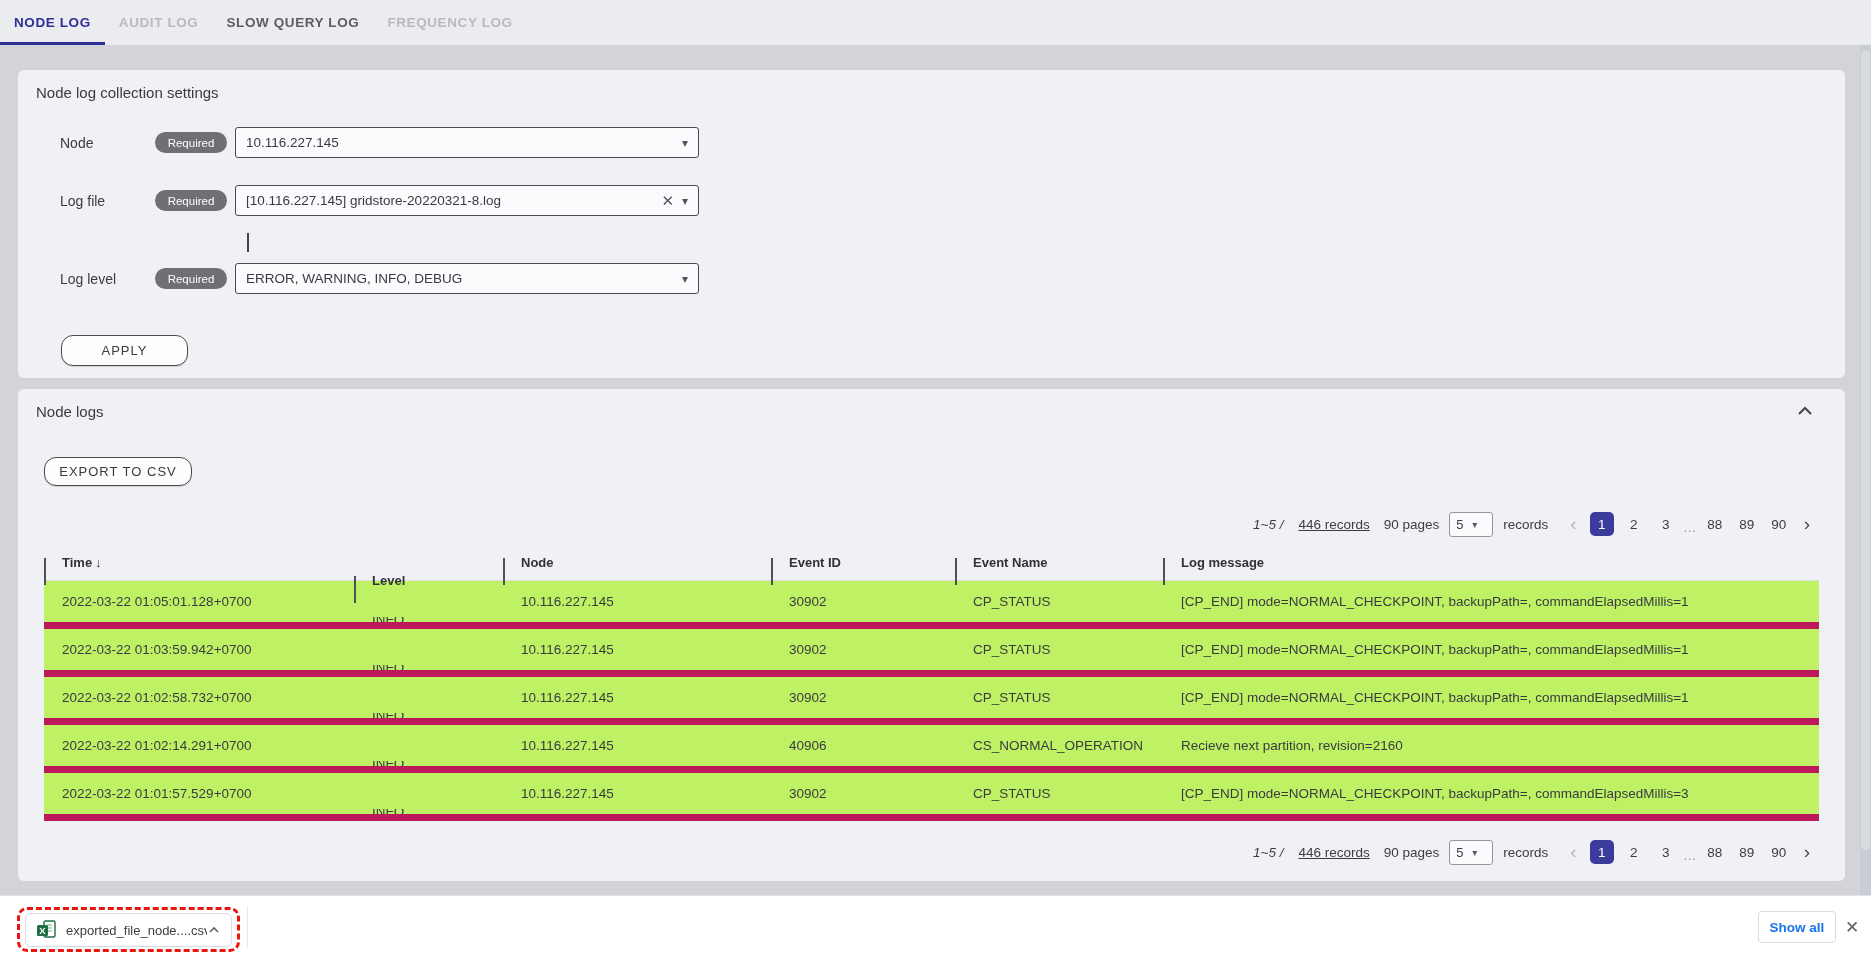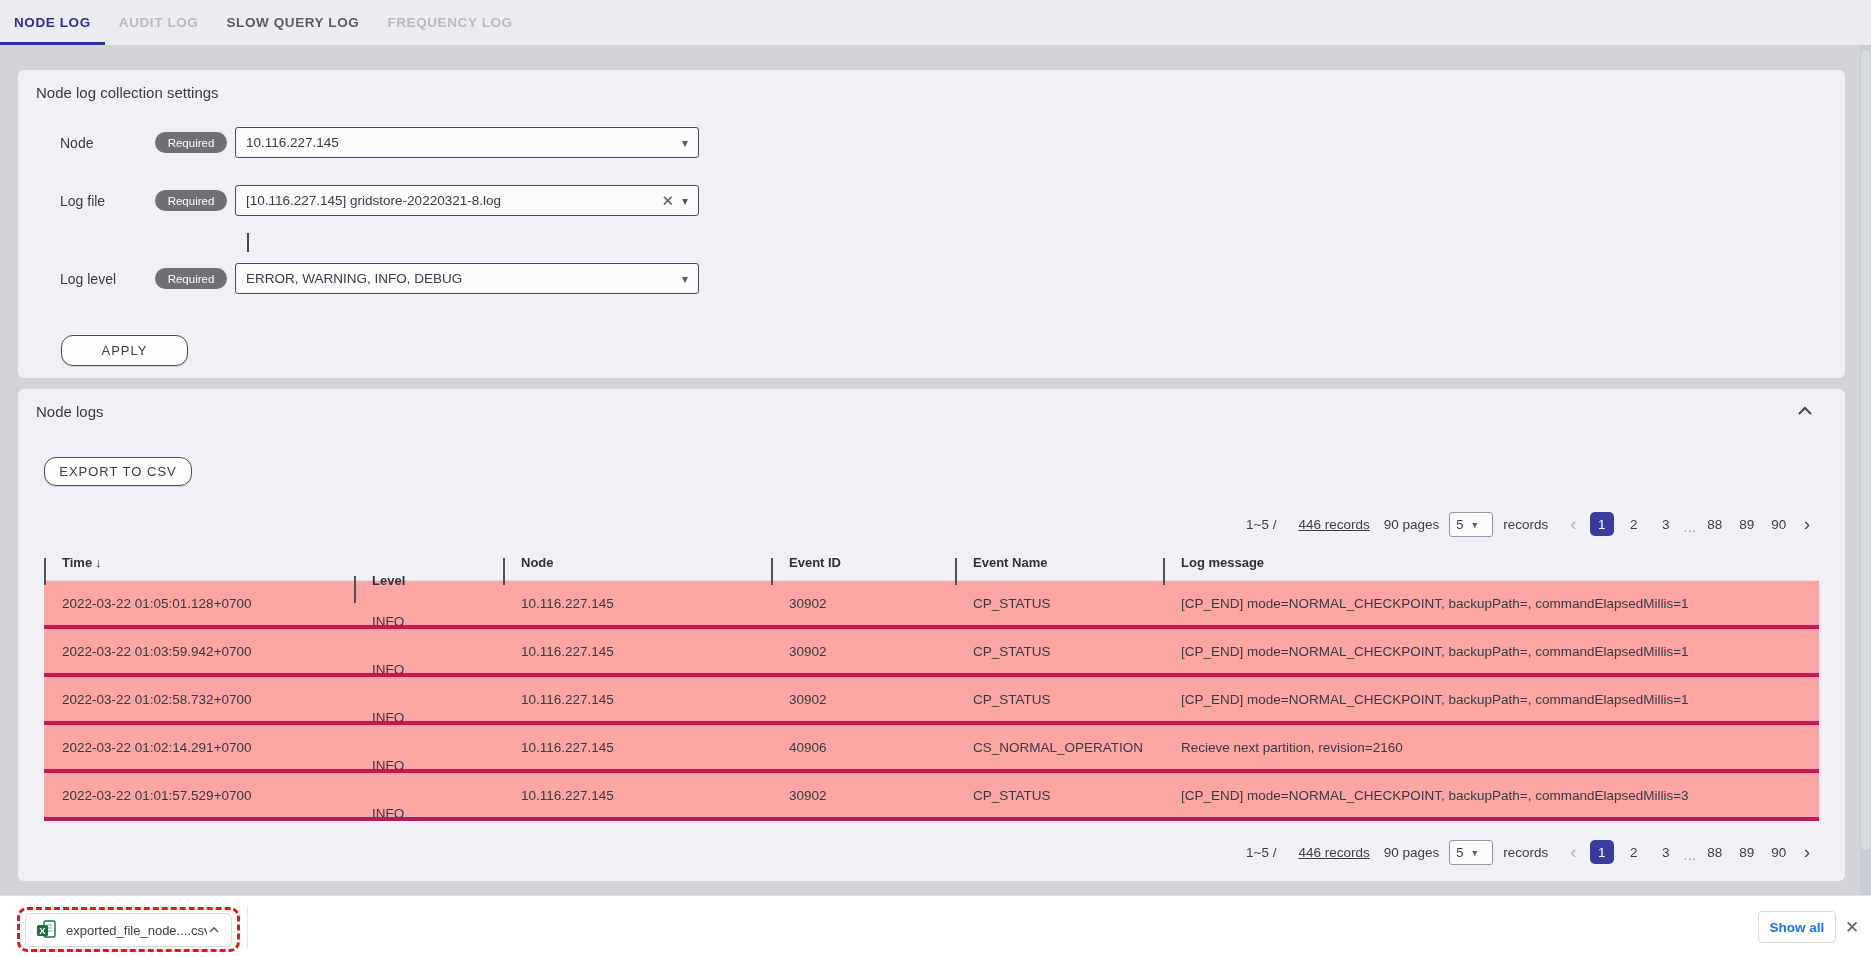--- a/index.html
+++ b/index.html
@@ -37,42 +37,42 @@
 
   
   .collapse-btn { position:absolute; right:30px; top:12px; width:20px; height:20px; cursor:pointer; }
   .search-box { position:absolute; left:1224px; top:57px; width:578px; height:35px; background:#fbfbfd; border:1px solid #63646a; border-radius:2px; display:flex; align-items:center; padding:0 10px; }
   .search-box input { border:none; outline:none; background:transparent; flex:1; font-size:14px; color:#3a3b40; margin-left:8px; font-family:"Liberation Sans",sans-serif; }
   .search-box input::placeholder { color:#a2a3aa; }
 
   
   .pagination { position:absolute; right:26px; height:34px; display:flex; align-items:center; font-size:13.5px; color:#3c3d43; }
   .pagination.top { top:118px; } .pagination.bottom { top:446px; }
-  .pg-range { margin-right:22px; }
+  .pg-range { margin-right:15px;font-style:italic; }
   .pg-records-link { text-decoration:underline; color:#3c3d43; cursor:pointer; }
   .pg-pages-text { margin-left:14px; }
   .pg-size { margin-left:10px; width:44px; height:25px; border:1px solid #97989e; border-radius:3px; background:#fbfbfd; display:flex; align-items:center; padding:0 6px; cursor:pointer; }
   .pg-size span { flex:1; font-size:13px; }
   .pg-size .dd-caret { margin-left:2px; font-size:10px; }
   .pg-records-label { margin-left:10px; }
   .pg-chev { font-size:19px; line-height:24px; margin:0 9px; cursor:pointer; }
   .pg-chev.prev { color:#b5b6bd; margin-left:22px; }
   .pg-chev.next { color:#46474d; }
   .pg-num { min-width:24px; height:24px; border-radius:5px; display:flex; align-items:center; justify-content:center; margin:0 4px; font-size:13.5px; color:#3c3d43; cursor:pointer; }
   .pg-num.active { background:#3b3b9e; color:#fff; }
   .pg-dots { color:#8e8f95; font-size:12px; margin:8px 2px 0 2px; letter-spacing:1px; }
 
   
   .log-table { position:absolute; left:26px; top:156px; width:1775px; }
   .thead { display:flex; height:35px; align-items:center; }
   .th { position:relative; padding-left:18px; font-size:13px; font-weight:700; color:#313236; display:flex; align-items:center; }
   .th::before { content:""; position:absolute; left:0; top:3px; height:27px; width:2px; background:#505156; }
   .sort-icon { margin-left:3px; font-size:13px; font-weight:400; }
   .tbody { border-top:1px solid #dddee2; }
-  .trow { display:flex; height:48px; background:#fca5a5; border-bottom:4px solid #be185d; }
+  .trow { display:flex; height:48px; background:#bef264; border-bottom:7px solid #be185d; }
   .tcell { padding-left:18px; font-size:13.5px; color:#3a3b40; display:flex; align-items:center; white-space:nowrap; overflow:hidden; }
   .c0 { width:310px; } .c1 { width:149px;margin-top:36px; } .c2 { width:268px; } .c3 { width:184px; } .c4 { width:208px; } .c5 { flex:1; }
 
   
   .scrollbar { position:absolute; right:0; top:45px; width:11px; height:850px; background:#c9cbd5; }
   .scroll-thumb { position:absolute; left:1px; right:1px; top:5px; height:800px; background:#d8dade; border-radius:5px; }
 
   
   .download-bar { position:absolute; left:0; top:895px; width:1871px; height:62px; background:#fff; border-top:1px solid #e2e2e4; }
   .dl-highlight { position:absolute; left:17px; top:11px; width:223px; height:45px; border:3.5px dashed #ea150d; border-radius:10px; }

